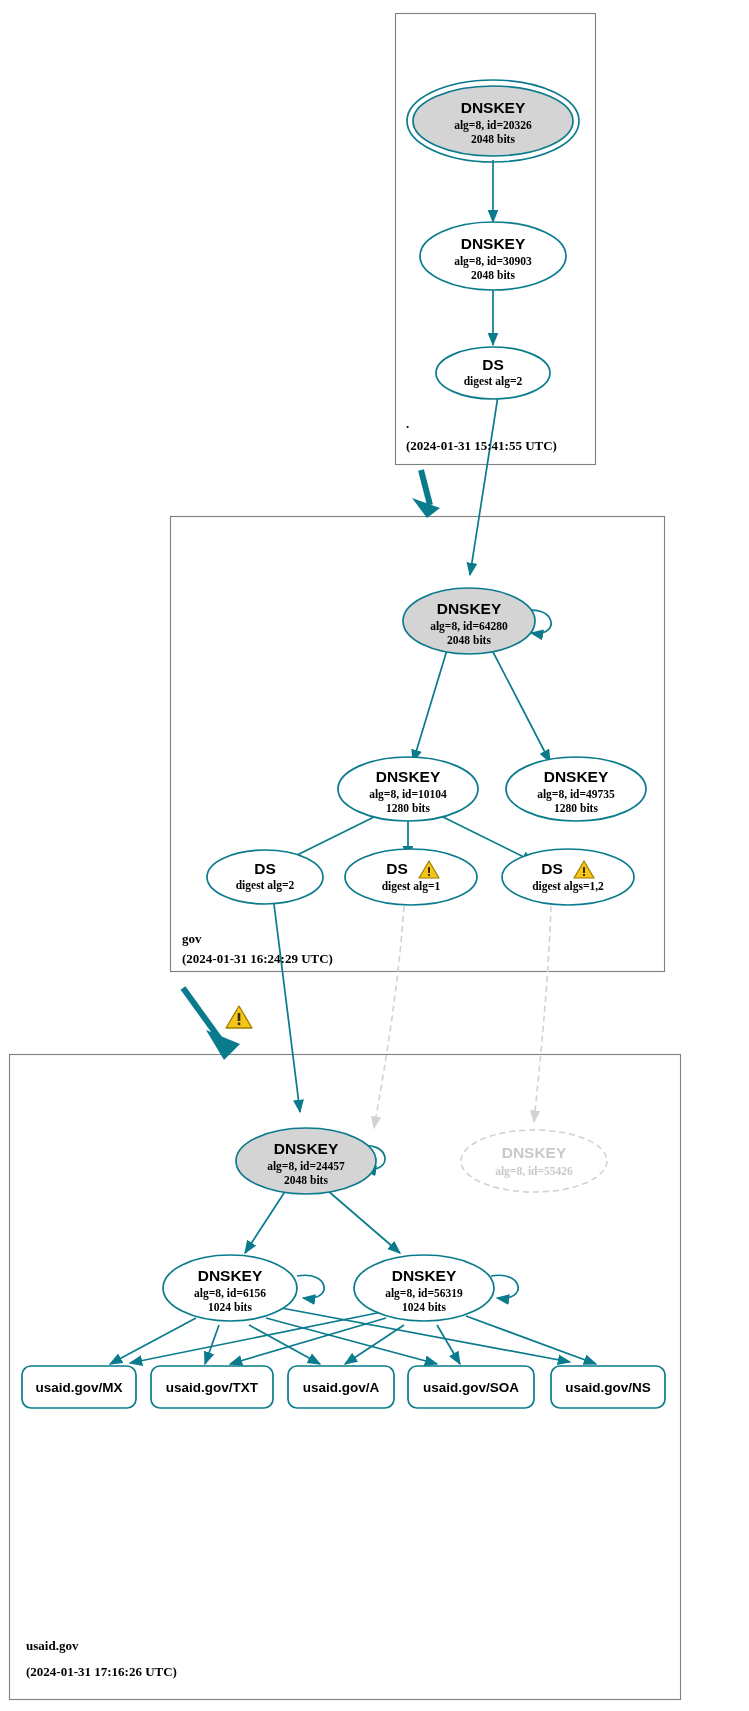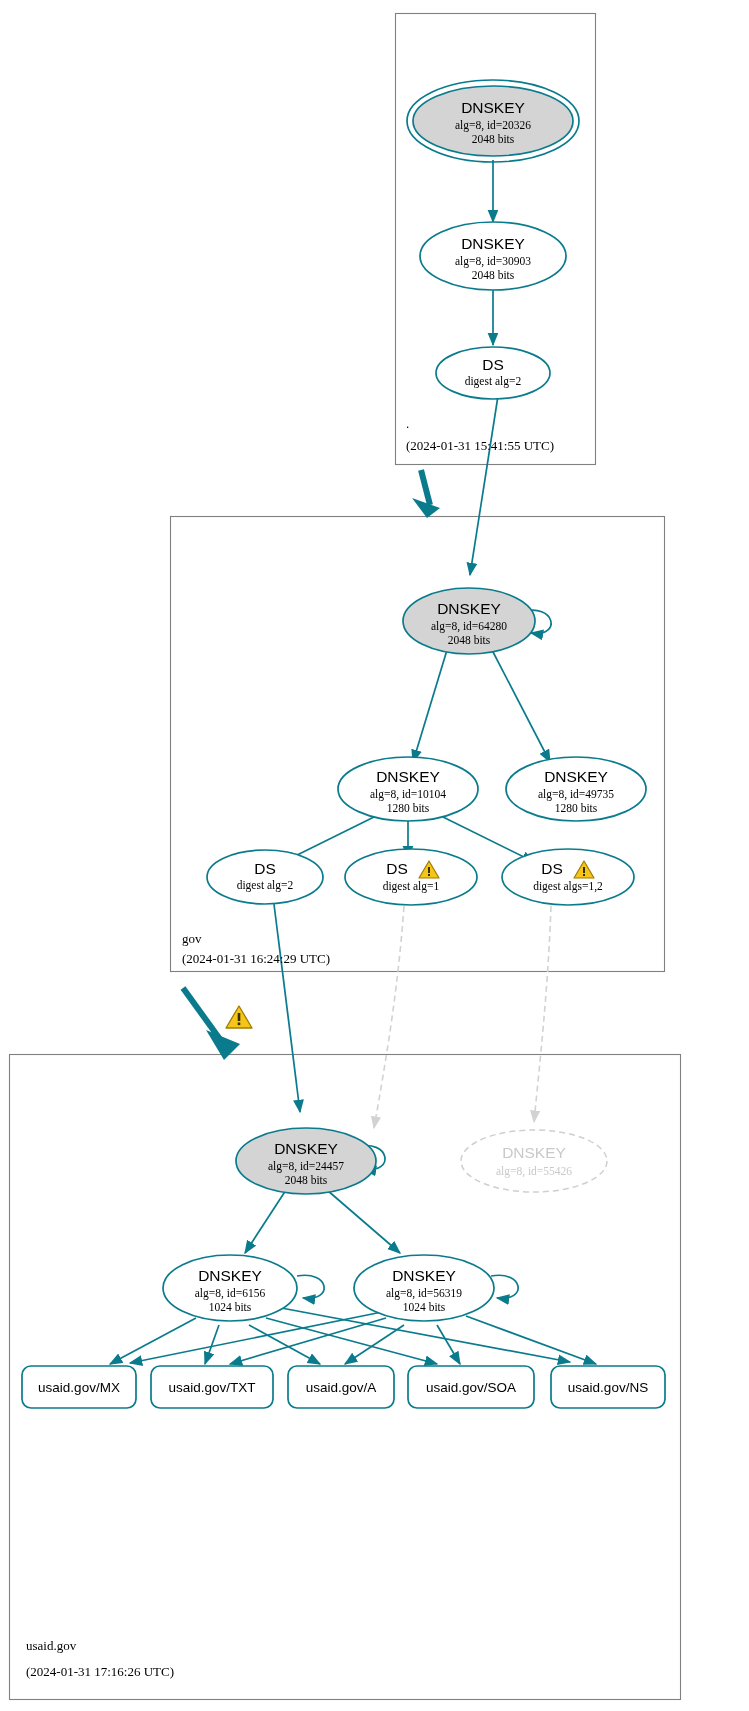--- a/index.html
+++ b/index.html
@@ -1,17 +1,17 @@
 <!DOCTYPE html>
 <html><head>
 <meta charset="utf-8">
 <style>
   html,body{margin:0;padding:0;background:#ffffff;}
   body{width:749px;height:1711px;position:relative;font-family:"Liberation Sans",sans-serif;overflow:hidden;}
-  #stage{position:absolute;left:0;top:0;width:749px;height:1711px;}
+  #stage{position:absolute;left:0;top:0;width:749px;height:1711px;font-weight:bold;}
   svg{position:absolute;left:0;top:0;width:749px;height:1711px;}
   .zonebox{fill:none;stroke:#808080;stroke-width:1.1;}
   .nodefill-gray{fill:#d4d4d4;}
   .nodefill-white{fill:#ffffff;}
   .nodestroke{stroke:#0a7b8c;stroke-width:1.7;}
   .ghost{fill:#ffffff;stroke:#cfcfcf;stroke-width:1.5;stroke-dasharray:6 4;}
   .edge{fill:none;stroke:#0a7b8c;stroke-width:1.7;}
   .edge-thick{fill:none;stroke:#0a7b8c;stroke-width:6;}
   .edge-ghost{fill:none;stroke:#d2d2d2;stroke-width:1.6;stroke-dasharray:6 4;}
   .arrow{fill:#0a7b8c;}

